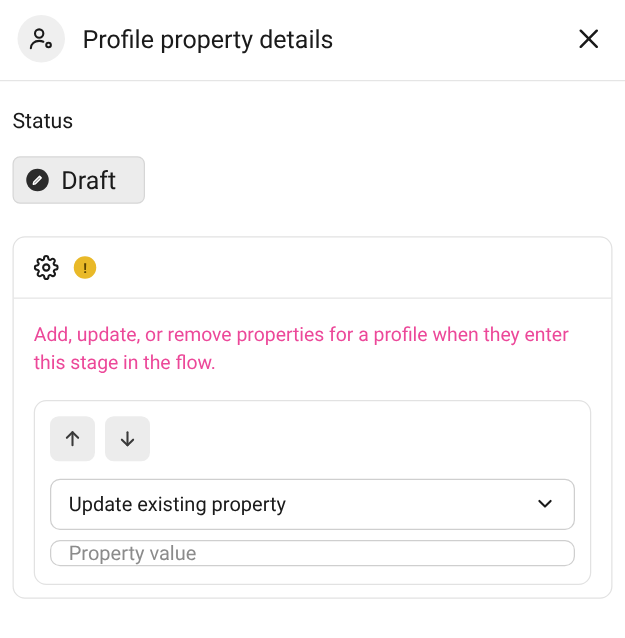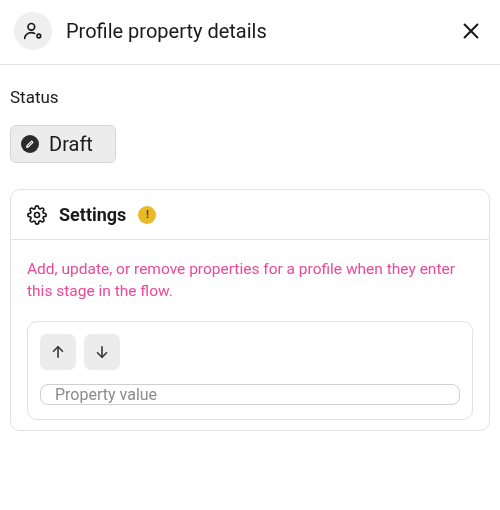--- a/index.html
+++ b/index.html
@@ -201,21 +201,20 @@
     </span>
     <span>Draft</span>
   </div>
 
   <div class="settings-card">
     <div class="settings-header">
       <svg width="20" height="20" viewBox="0 0 24 24" fill="none" stroke="#1a1a1a" stroke-width="2" stroke-linecap="round" stroke-linejoin="round">
         <circle cx="12" cy="12" r="3"></circle>
         <path d="M19.4 15a1.65 1.65 0 0 0 .33 1.82l.06.06a2 2 0 1 1-2.83 2.83l-.06-.06a1.65 1.65 0 0 0-1.82-.33 1.65 1.65 0 0 0-1 1.51V21a2 2 0 1 1-4 0v-.09a1.65 1.65 0 0 0-1-1.51 1.65 1.65 0 0 0-1.82.33l-.06.06a2 2 0 1 1-2.83-2.83l.06-.06a1.65 1.65 0 0 0 .33-1.82 1.65 1.65 0 0 0-1.51-1H3a2 2 0 1 1 0-4h.09a1.65 1.65 0 0 0 1.51-1 1.65 1.65 0 0 0-.33-1.82l-.06-.06a2 2 0 1 1 2.83-2.83l.06.06a1.65 1.65 0 0 0 1.82.33h0a1.65 1.65 0 0 0 1-1.51V3a2 2 0 1 1 4 0v.09a1.65 1.65 0 0 0 1 1.51h0a1.65 1.65 0 0 0 1.82-.33l.06-.06a2 2 0 1 1 2.83 2.83l-.06.06a1.65 1.65 0 0 0-.33 1.82v0a1.65 1.65 0 0 0 1.51 1H21a2 2 0 1 1 0 4h-.09a1.65 1.65 0 0 0-1.51 1z"></path>
       </svg>
-      <div class="settings-title">Settings</div>
       <div class="warn-badge">
         <span>!</span>
       </div>
     </div>
     <div class="settings-divider"></div>
     <div class="settings-body">
       <p class="settings-desc">Add, update, or remove properties for a profile when they enter this stage in the flow.</p>
 
       <div class="property-group">
         <div class="arrow-row">
@@ -226,20 +225,26 @@
             </svg>
           </button>
           <button class="arrow-btn">
             <svg width="18" height="18" viewBox="0 0 24 24" fill="none" stroke="#3a3a3a" stroke-width="2.2" stroke-linecap="round" stroke-linejoin="round">
               <line x1="12" y1="5" x2="12" y2="19"></line>
               <polyline points="6 13 12 19 18 13"></polyline>
             </svg>
           </button>
         </div>
 
+        <div class="select-field">
+          <span class="placeholder">Update existing property</span>
+          <svg width="18" height="18" viewBox="0 0 24 24" fill="none" stroke="#1a1a1a" stroke-width="2.2" stroke-linecap="round" stroke-linejoin="round">
+            <polyline points="6 9 12 15 18 9"></polyline>
+          </svg>
+        </div>
 
 
         <input type="text" class="text-field" placeholder="Property value" style="">
       </div>
     </div>
   </div>
 
 </div>
 
 </body></html>

